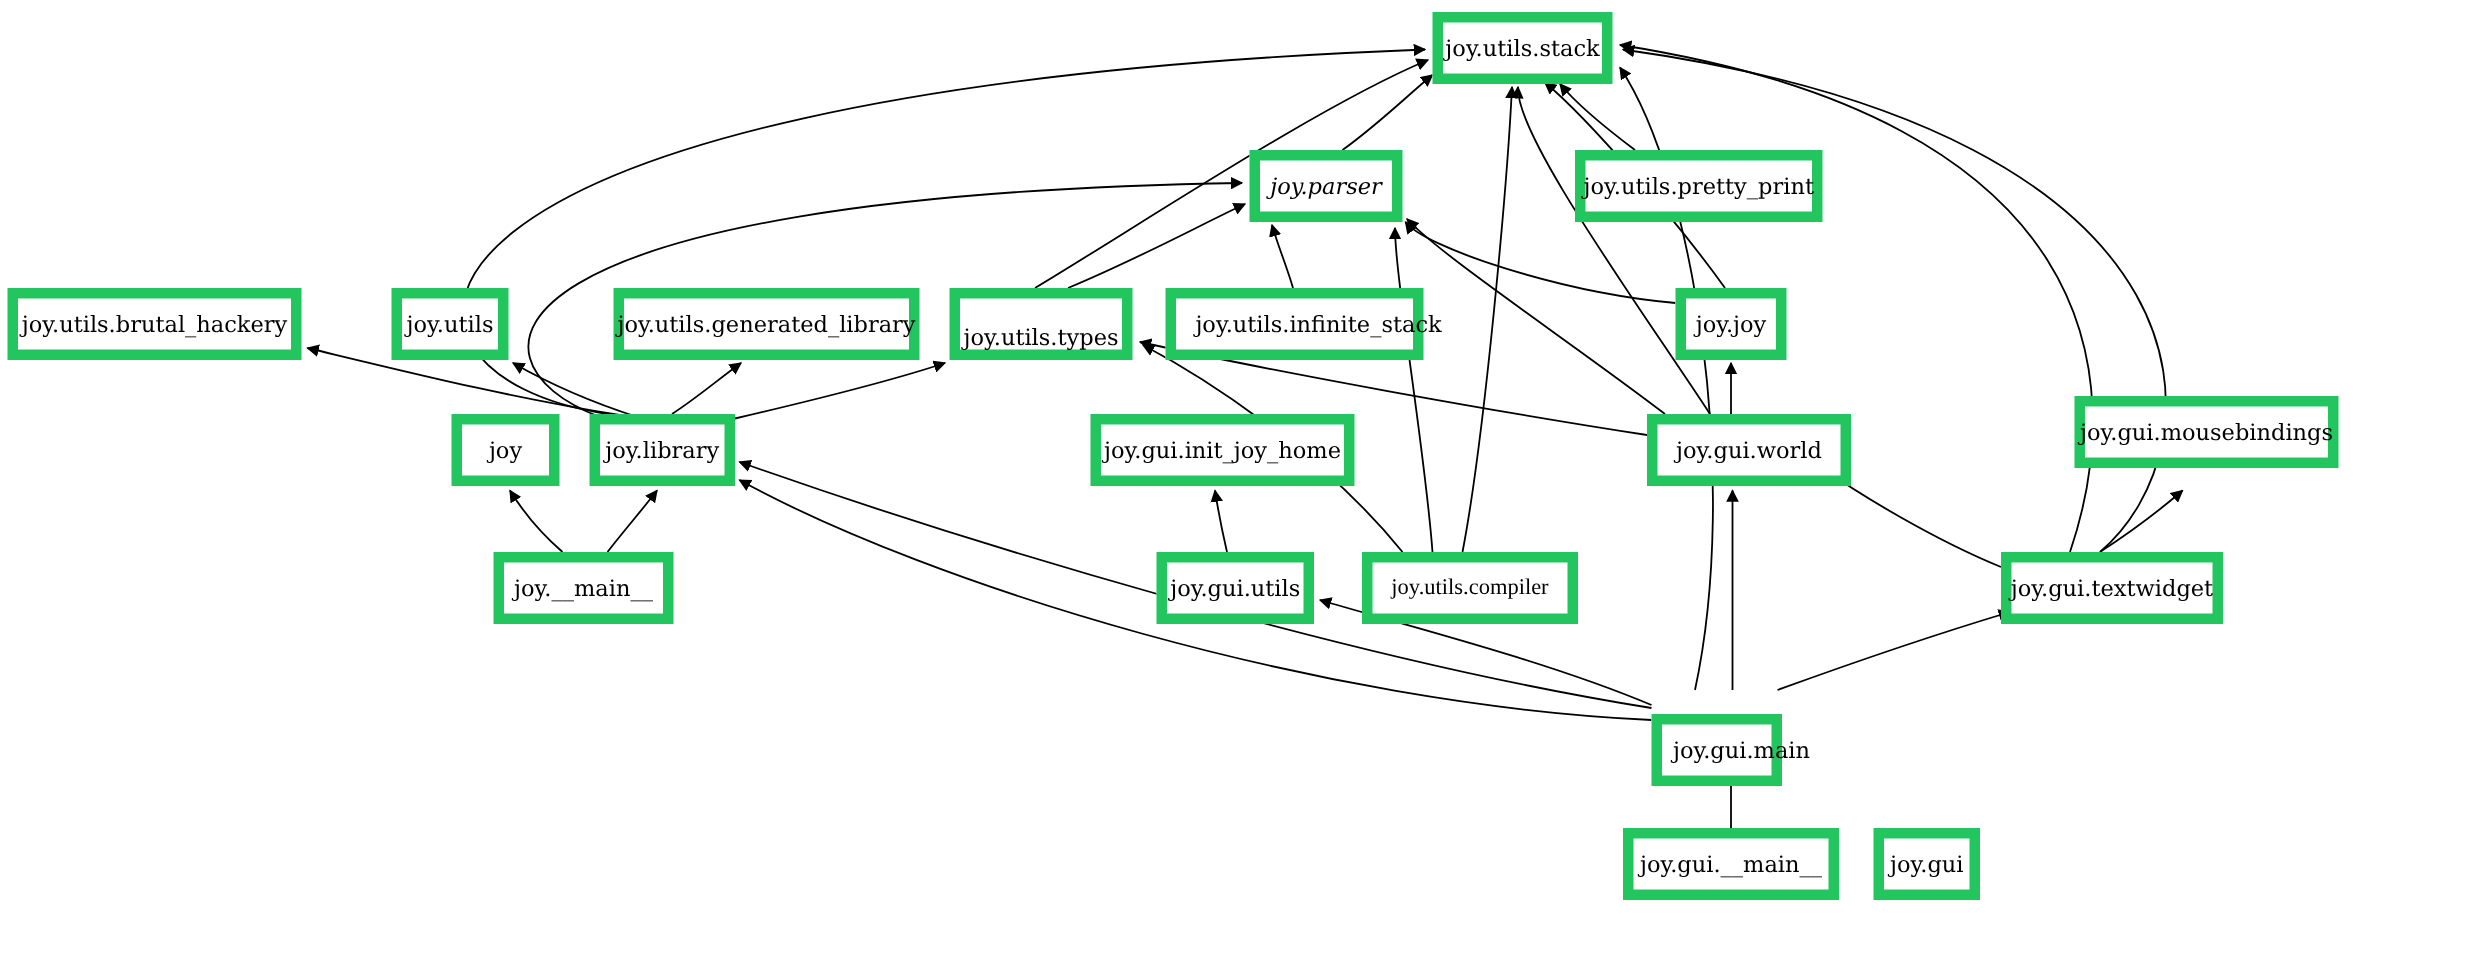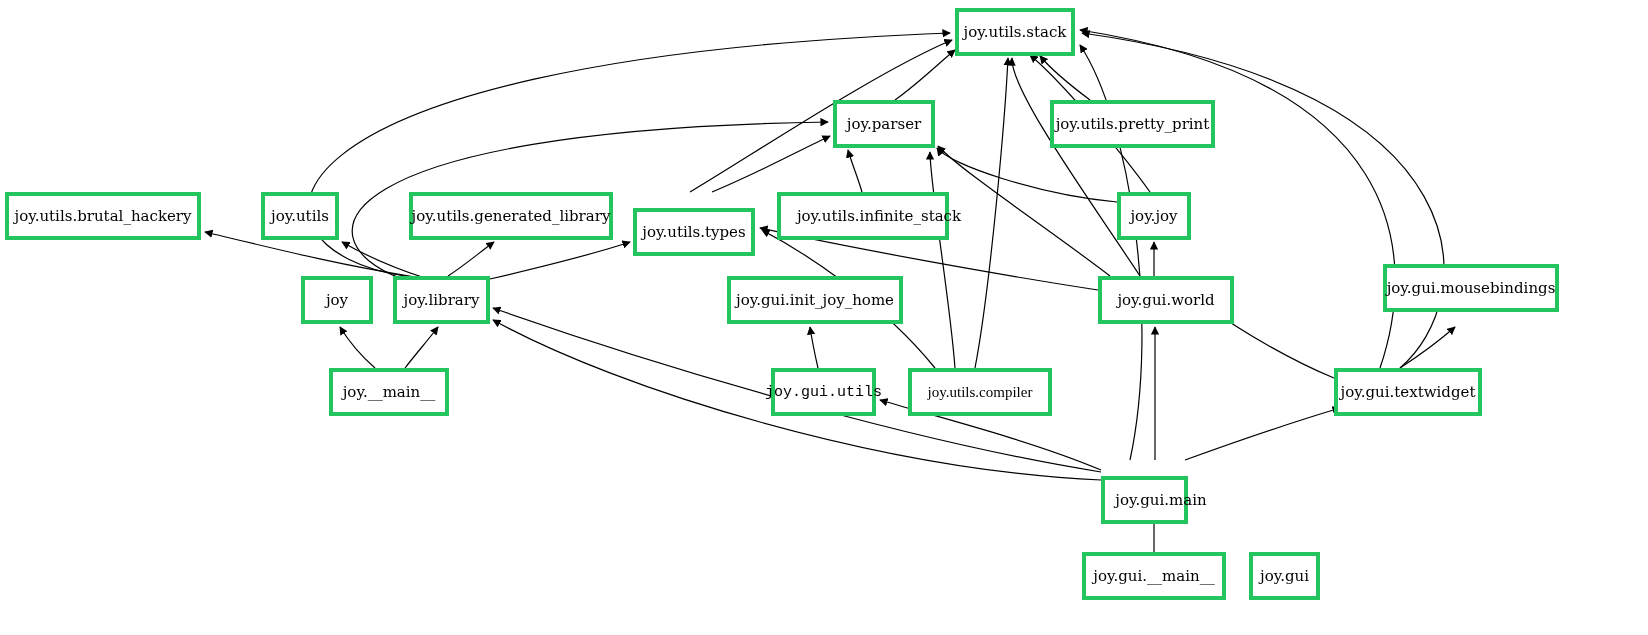--- a/index.html
+++ b/index.html
@@ -14,21 +14,21 @@
   }
   #edge-layer{
     position:absolute;
     left:0;top:0;
     width:1648px;height:635px;
     pointer-events:none;
   }
   .node{
     position:absolute;
     box-sizing:border-box;
-    border:4px solid #22c55e;
+    border:7px solid #22c55e;
     background:#ffffff;
     display:flex;
     align-items:center;
     justify-content:center;
     white-space:nowrap;
     color:#000000;
     font-size:15px;
     line-height:1;
     letter-spacing:0px;
     z-index:2;
@@ -84,36 +84,36 @@
         <path d="M 1334,378 C 1290,360 1240,330 1215,312" fill="none" stroke="#000000" stroke-width="1.2" marker-end="url(#arrow)"></path>
         <path d="M 1400,368 C 1480,300 1490,90 1082,33" fill="none" stroke="#000000" stroke-width="1.2" marker-end="url(#arrow)"></path>
         <path d="M 1380,368 C 1420,250 1400,80 1080,30" fill="none" stroke="#000000" stroke-width="1.2" marker-end="url(#arrow)"></path>
       </g>
   </svg>
 
   <div id="nodes">
       <div class="node" style="left: 955px; top: 8px; width: 120px; height: 48px;">
         <span class="node-label">joy.utils.stack</span>
       </div>
-      <div class="node" style="left: 833px; top: 100px; width: 102px; height: 48px;">
+      <div class="node" style="left: 833px; top: 100px; width: 102px; height: 48px; font-style: italic;">
         <span class="node-label">joy.parser</span>
       </div>
       <div class="node" style="left: 1050px; top: 100px; width: 165px; height: 48px;">
         <span class="node-label">joy.utils.pretty_print</span>
       </div>
       <div class="node" style="left: 5px; top: 192px; width: 196px; height: 48px;">
         <span class="node-label">joy.utils.brutal_hackery</span>
       </div>
       <div class="node" style="left: 261px; top: 192px; width: 78px; height: 48px;">
         <span class="node-label">joy.utils</span>
       </div>
       <div class="node" style="left: 409px; top: 192px; width: 204px; height: 48px;">
         <span class="node-label">joy.utils.generated_library</span>
       </div>
-      <div class="node" style="left: 633px; top: 208px; width: 122px; height: 48px;">
+      <div class="node" style="left: 633px; top: 192px; width: 122px; height: 48px; align-items: flex-end;">
         <span class="node-label">joy.utils.types</span>
       </div>
       <div class="node" style="left: 777px; top: 192px; width: 172px; height: 48px; padding-left: 32px;">
         <span class="node-label">joy.utils.infinite_stack</span>
       </div>
       <div class="node" style="left: 1117px; top: 192px; width: 74px; height: 48px;">
         <span class="node-label">joy.joy</span>
       </div>
       <div class="node" style="left: 1383px; top: 264px; width: 176px; height: 48px;">
         <span class="node-label">joy.gui.mousebindings</span>
@@ -126,21 +126,21 @@
       </div>
       <div class="node" style="left: 727px; top: 276px; width: 176px; height: 48px;">
         <span class="node-label">joy.gui.init_joy_home</span>
       </div>
       <div class="node" style="left: 1098px; top: 276px; width: 136px; height: 48px;">
         <span class="node-label">joy.gui.world</span>
       </div>
       <div class="node" style="left: 329px; top: 368px; width: 120px; height: 48px;">
         <span class="node-label">joy.__main__</span>
       </div>
-      <div class="node" style="left: 771px; top: 368px; width: 105px; height: 48px; font-family: Liberation Mono, monospace;">
+      <div class="node" style="left: 771px; top: 368px; width: 105px; height: 48px;">
         <span class="node-label">joy.gui.utils</span>
       </div>
       <div class="node" style="left: 908px; top: 368px; width: 144px; height: 48px; font-family: Liberation Serif, serif;">
         <span class="node-label">joy.utils.compiler</span>
       </div>
       <div class="node" style="left: 1334px; top: 368px; width: 148px; height: 48px;">
         <span class="node-label">joy.gui.textwidget</span>
       </div>
       <div class="node" style="left: 1101px; top: 476px; width: 87px; height: 48px; padding-left: 33px;">
         <span class="node-label">joy.gui.main</span>

